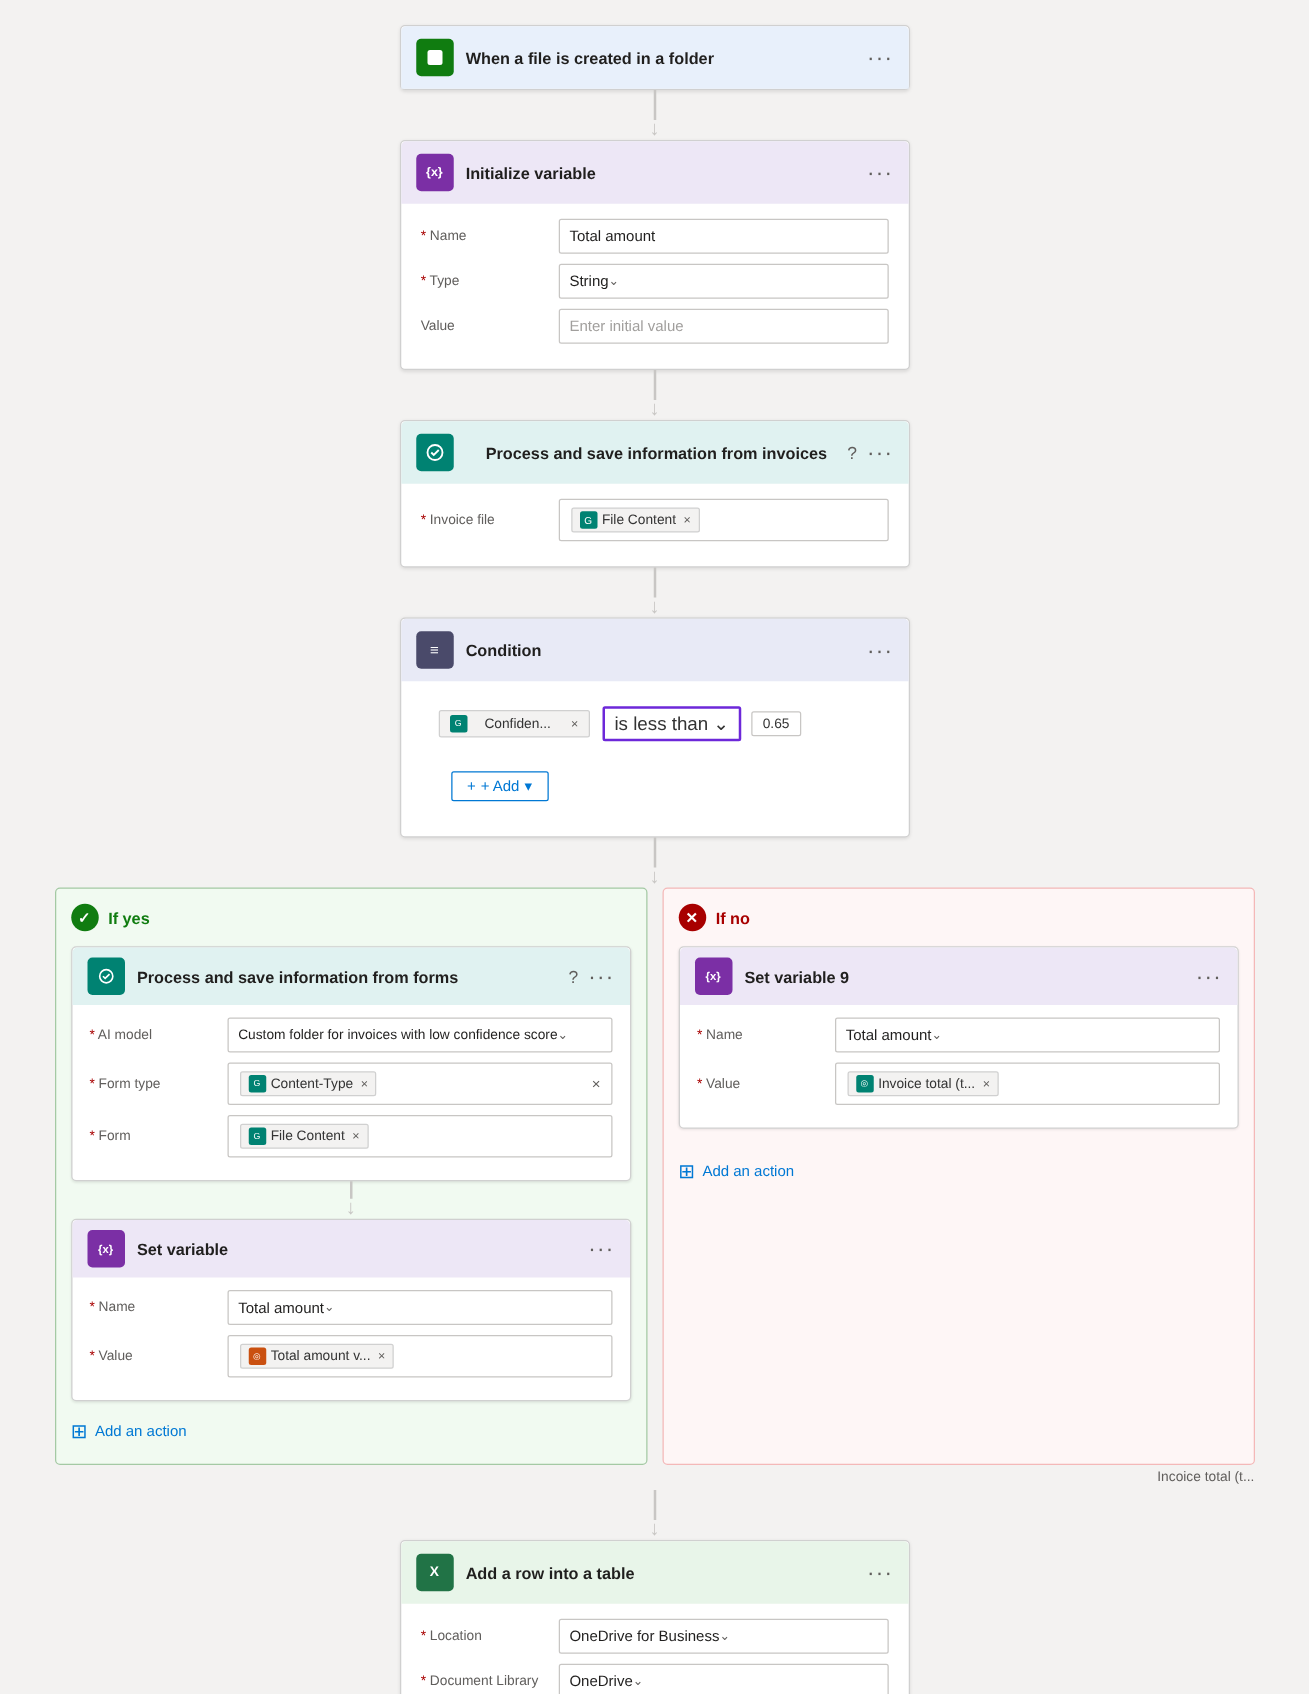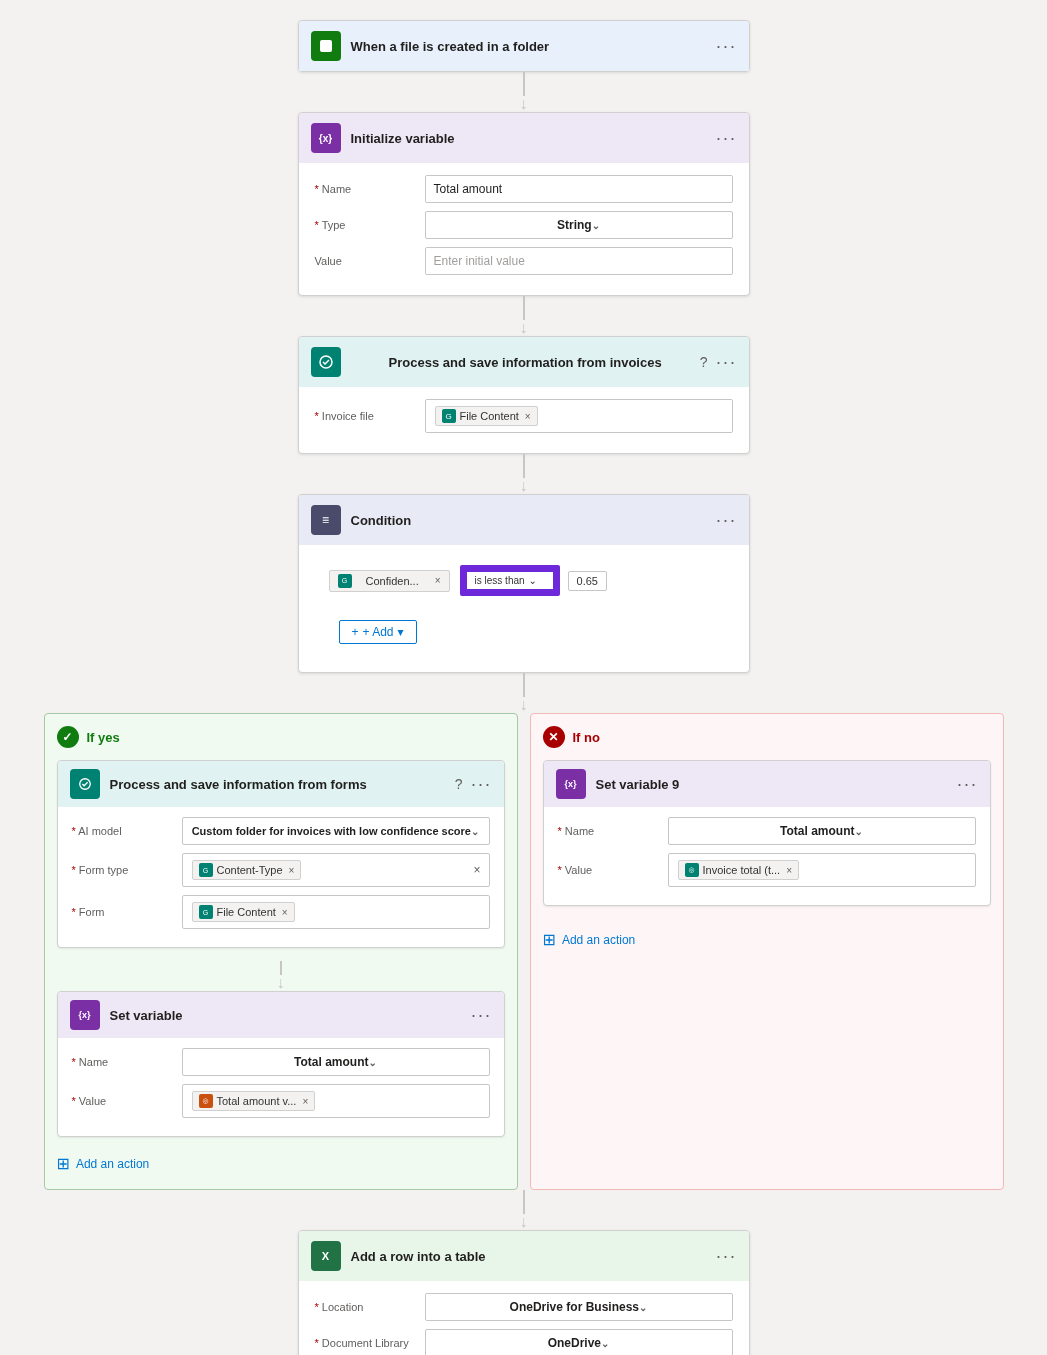--- a/index.html
+++ b/index.html
@@ -18,21 +18,21 @@
       flex-direction: column;
       align-items: center;
       gap: 0;
     }
 
     
     .step-card {
       background: white;
       border: 1px solid #d0d0d0;
       border-radius: 4px;
-      width: 452px;
+      width: 408px;
       box-shadow: 0 1px 3px rgba(0,0,0,0.1);
     }
 
     .step-header {
       display: flex;
       align-items: center;
       padding: 10px 12px;
       background: #e8f0fb;
       border-radius: 4px 4px 0 0;
       position: relative;
@@ -116,22 +116,21 @@
       color: #201f1e;
       background: white;
       min-height: 28px;
       display: flex;
       align-items: center;
     }
 
     .field-input.with-dropdown {
       display: flex;
       align-items: center;
-      justify-content: center;
-      font-weight: bold;
+      justify-content: flex-start;
     }
 
     .dropdown-arrow {
       color: #605e5c;
       font-size: 10px;
     }
 
     .field-input.placeholder {
       color: #a19f9d;
     }
@@ -269,24 +268,24 @@
     .condition-row {
       display: flex;
       align-items: center;
       gap: 8px;
       flex-wrap: wrap;
       margin-bottom: 8px;
       padding: 8px 12px;
     }
 
     .condition-operator {
-      border: 7px solid #6d28d9;
+      border: 2px solid #6d28d9;
       border-radius: 2px;
       padding: 3px 8px;
-      font-size: 10px;
+      font-size: 15px;
       background: white;
       display: flex;
       align-items: center;
       gap: 4px;
       min-width: 100px;
     }
 
     .condition-value {
       border: 1px solid #c8c6c4;
       border-radius: 2px;
@@ -306,21 +305,21 @@
       border: 1px solid #0078d4;
       border-radius: 2px;
       margin: 8px 12px;
     }
 
     
     .inner-step-card {
       background: white;
       border: 1px solid #d0d0d0;
       border-radius: 4px;
-      margin-bottom: 13px;
+      margin-bottom: 0;
       box-shadow: 0 1px 2px rgba(0,0,0,0.08);
     }
 
     .inner-step-header {
       display: flex;
       align-items: center;
       padding: 8px 12px;
       border-radius: 4px 4px 0 0;
     }
 
@@ -589,20 +588,23 @@
         </div>
       </div>
 
       <div class="add-action-btn" style="margin-top:20px;">
         <span style="font-size:16px; color:#0078d4;">⊞</span>
         <span>Add an action</span>
       </div>
     </div>
   </div>
 
+  <div style="text-align:right; width:960px; font-size:11px; color:#605e5c; padding: 4px 0;">
+    <span>Incoice total (t...</span>
+  </div>
 
   <div class="arrow-connector">
     <div class="arrow-line"></div>
     <div class="arrow-head">↓</div>
   </div>
 
   <div class="step-card">
     <div class="step-header green-bg" style="background:#e8f5e9;">
       <div class="step-icon icon-excel" style="font-size:11px; background:#217346;">X</div>
       <span class="step-title">Add a row into a table</span>

